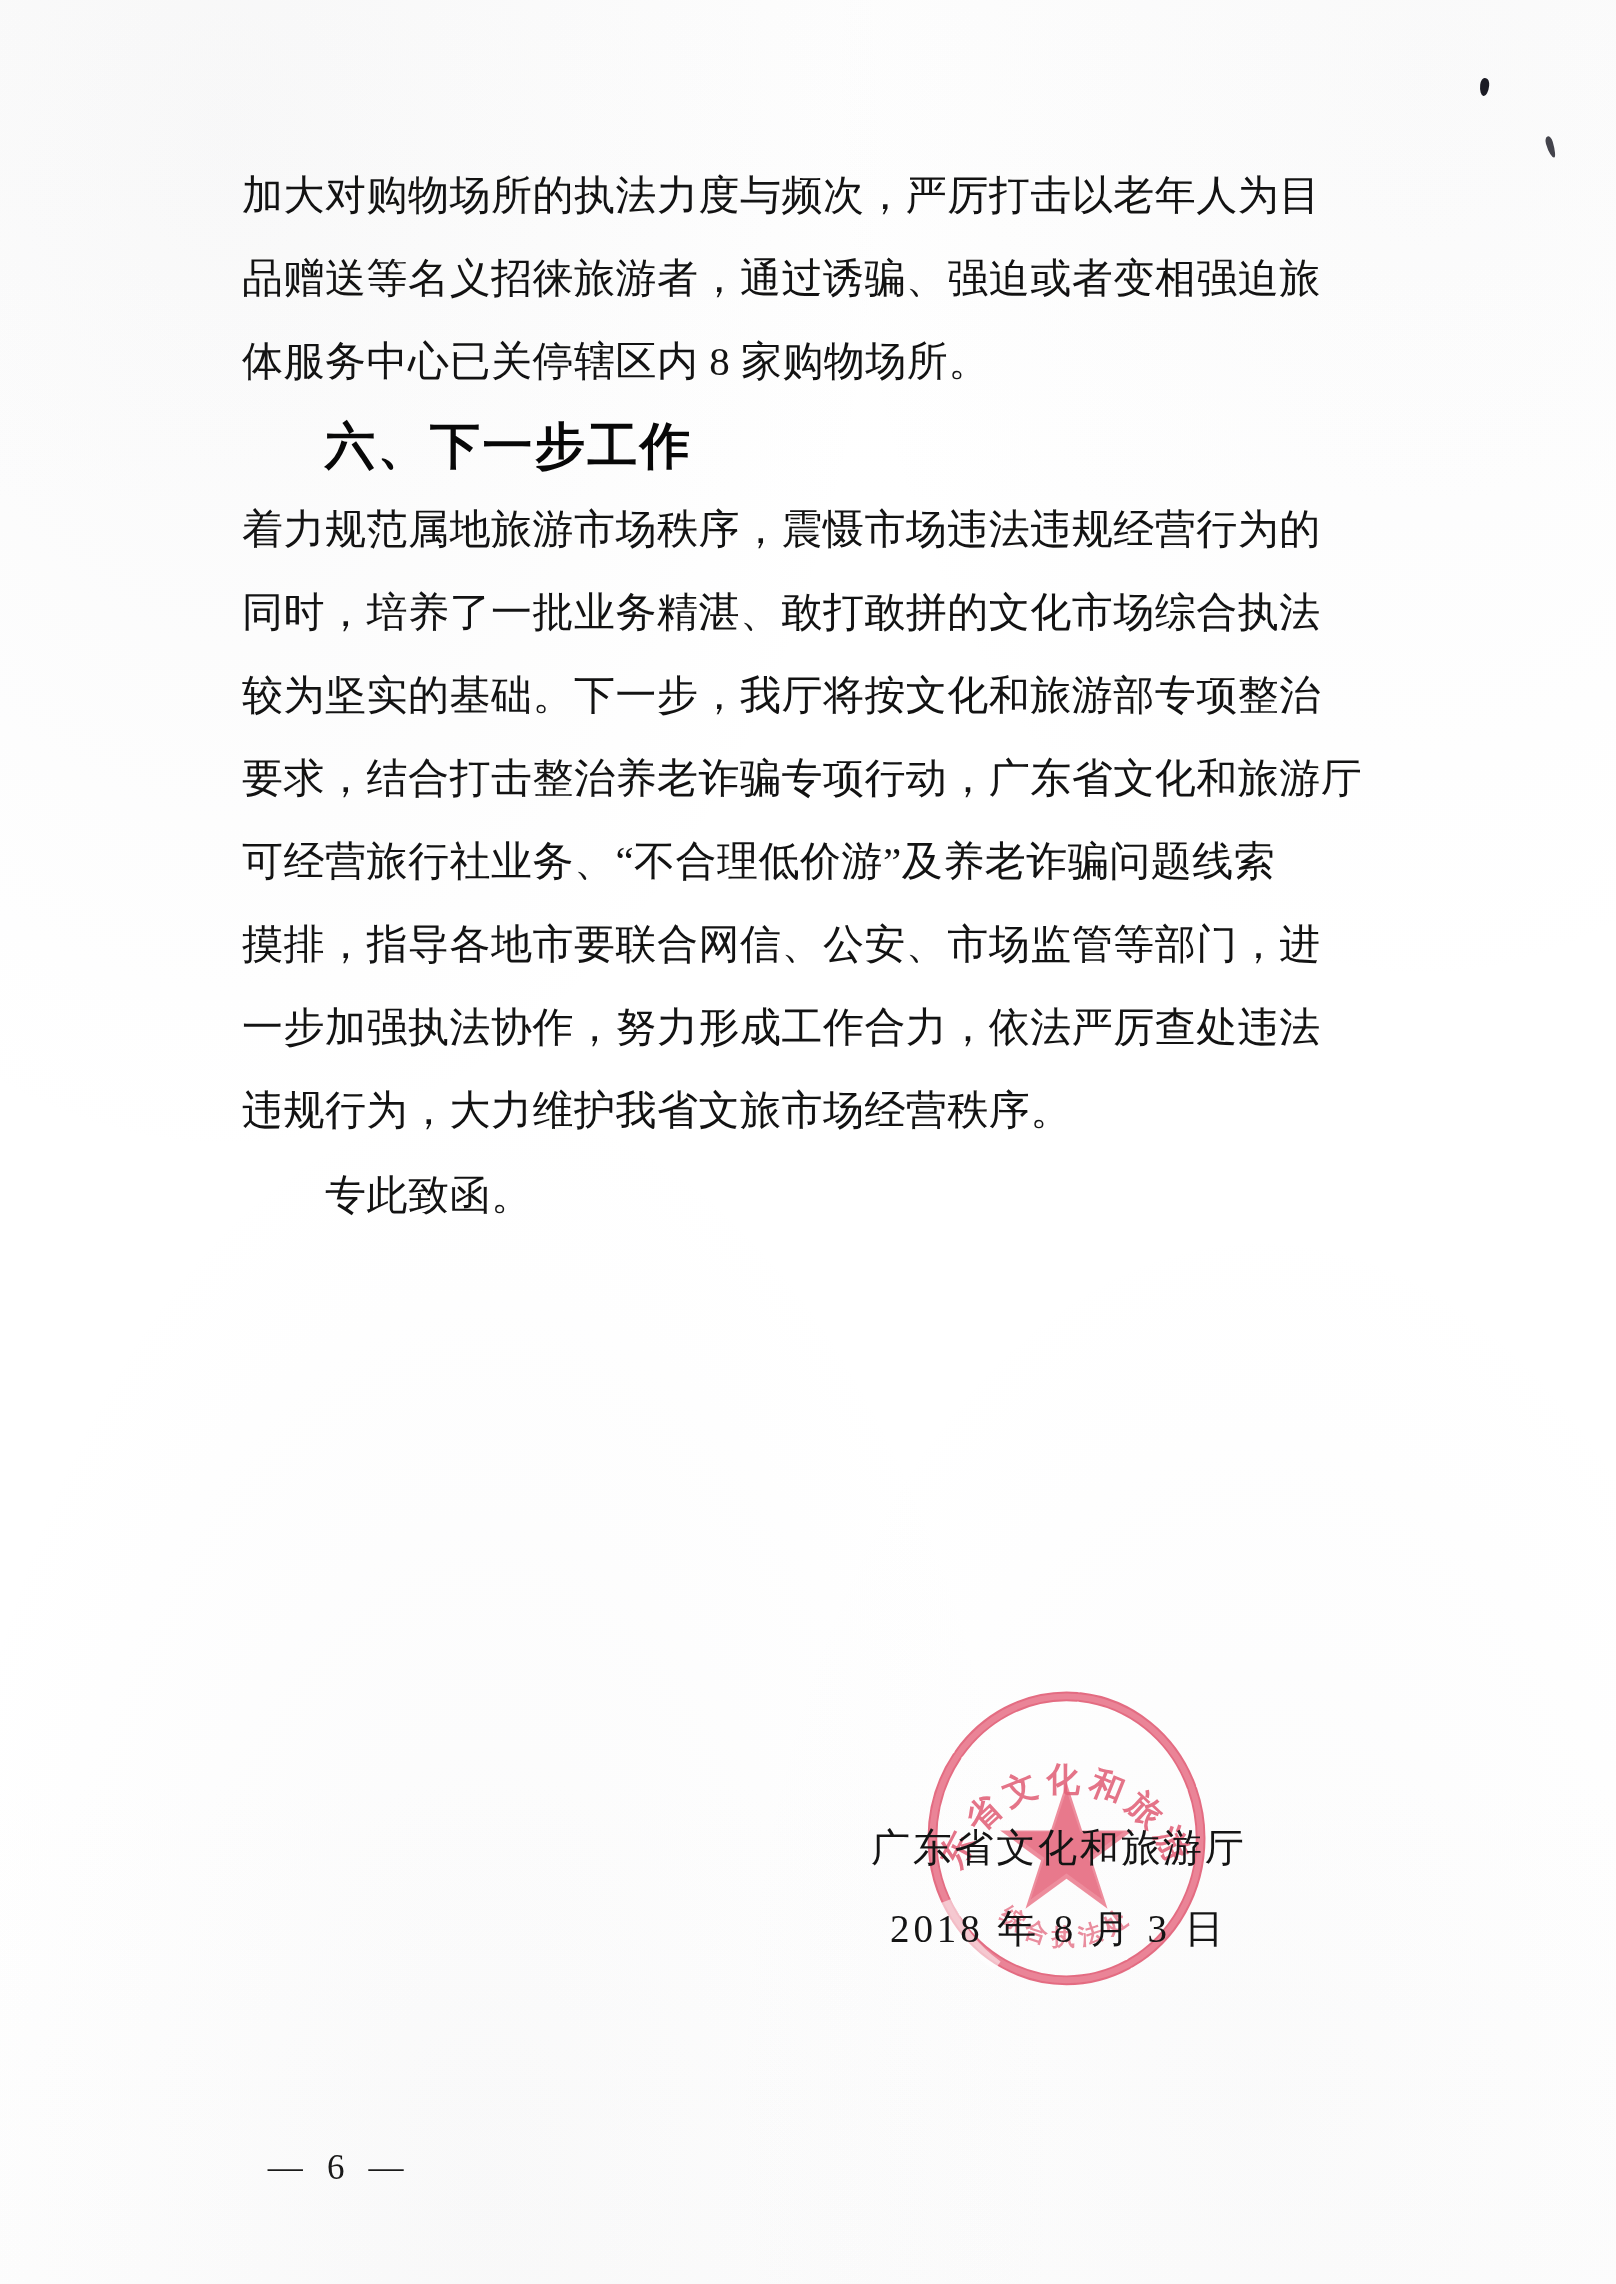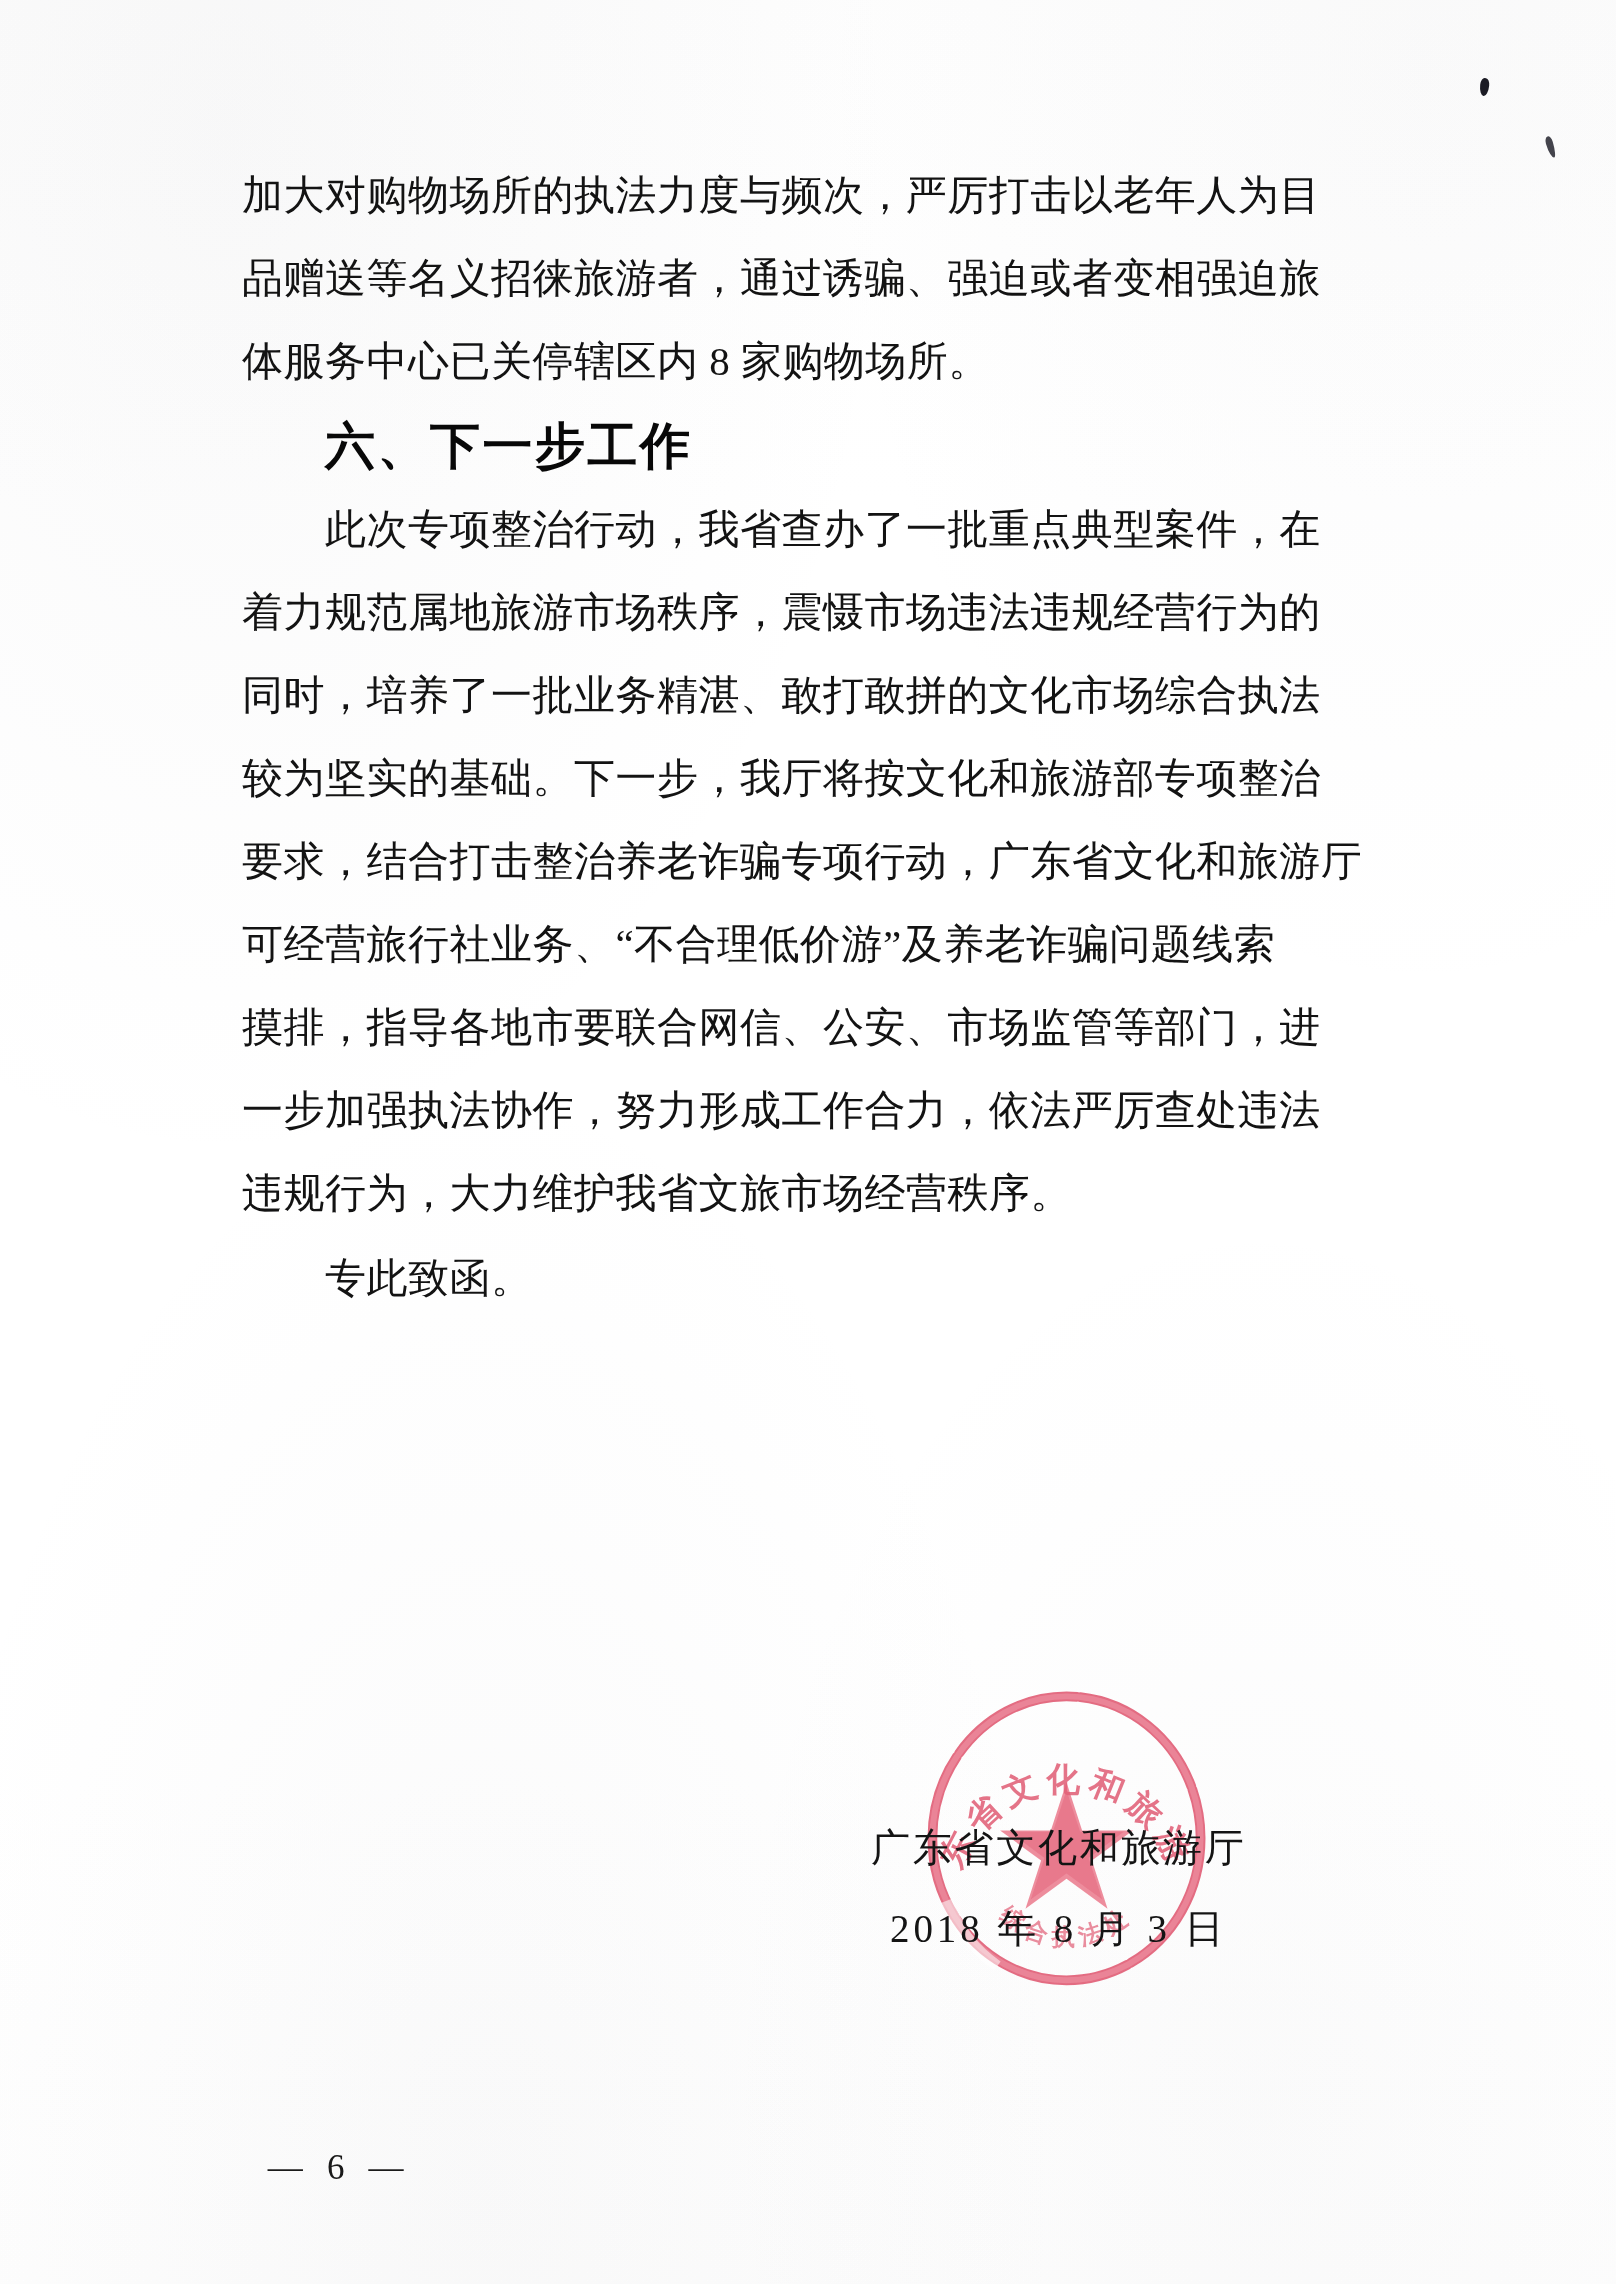--- a/index.html
+++ b/index.html
@@ -168,23 +168,20 @@
       <span>品赠送等名义招徕旅游者，通过诱骗、强迫或者变相强迫旅</span>
     </div>
     <div class="line">
       <span>体服务中心已关停辖区内 8 家购物场所。</span>
     </div>
 
     <div class="line indent2 heading gap-before">
       <span>六、下一步工作</span>
     </div>
 
-    <div class="line justify indent2">
-      <span>此次专项整治行动，我省查办了一批重点典型案件，在</span>
-    </div>
     <div class="line justify">
       <span>着力规范属地旅游市场秩序，震慑市场违法违规经营行为的</span>
     </div>
     <div class="line justify">
       <span>同时，培养了一批业务精湛、敢打敢拼的文化市场综合执法</span>
     </div>
     <div class="line justify">
       <span>较为坚实的基础。下一步，我厅将按文化和旅游部专项整治</span>
     </div>
     <div class="line justify">

